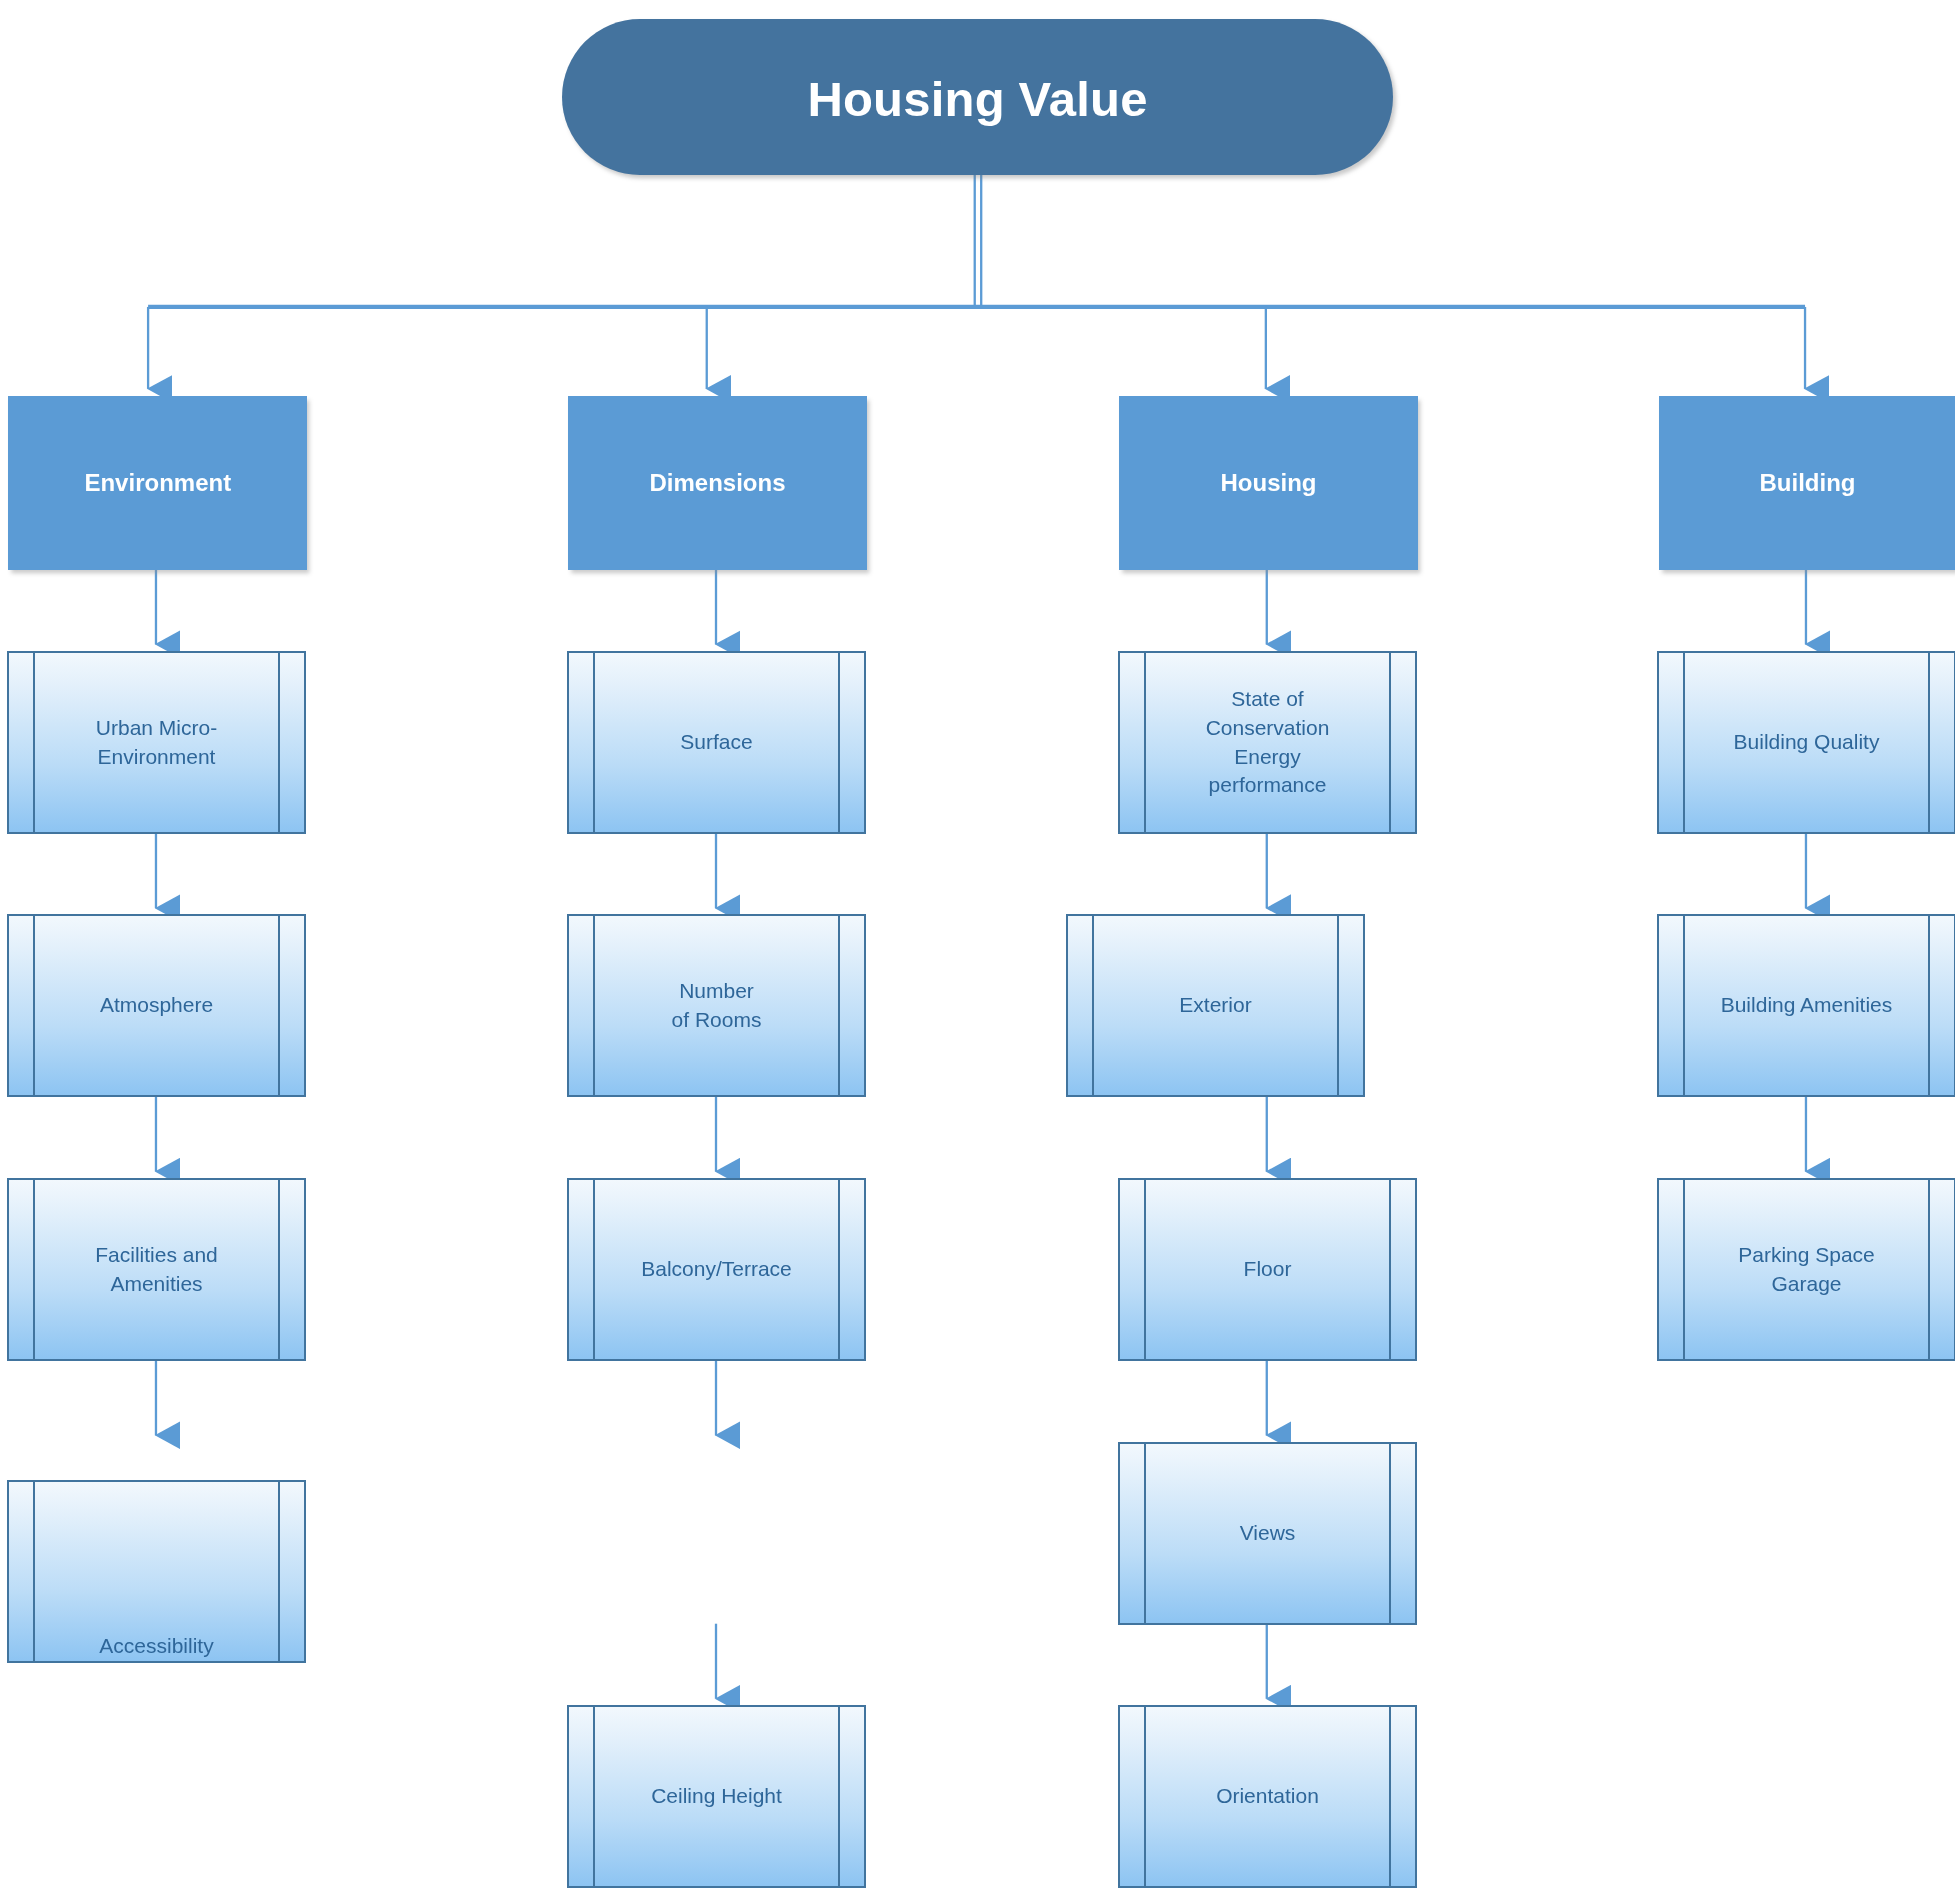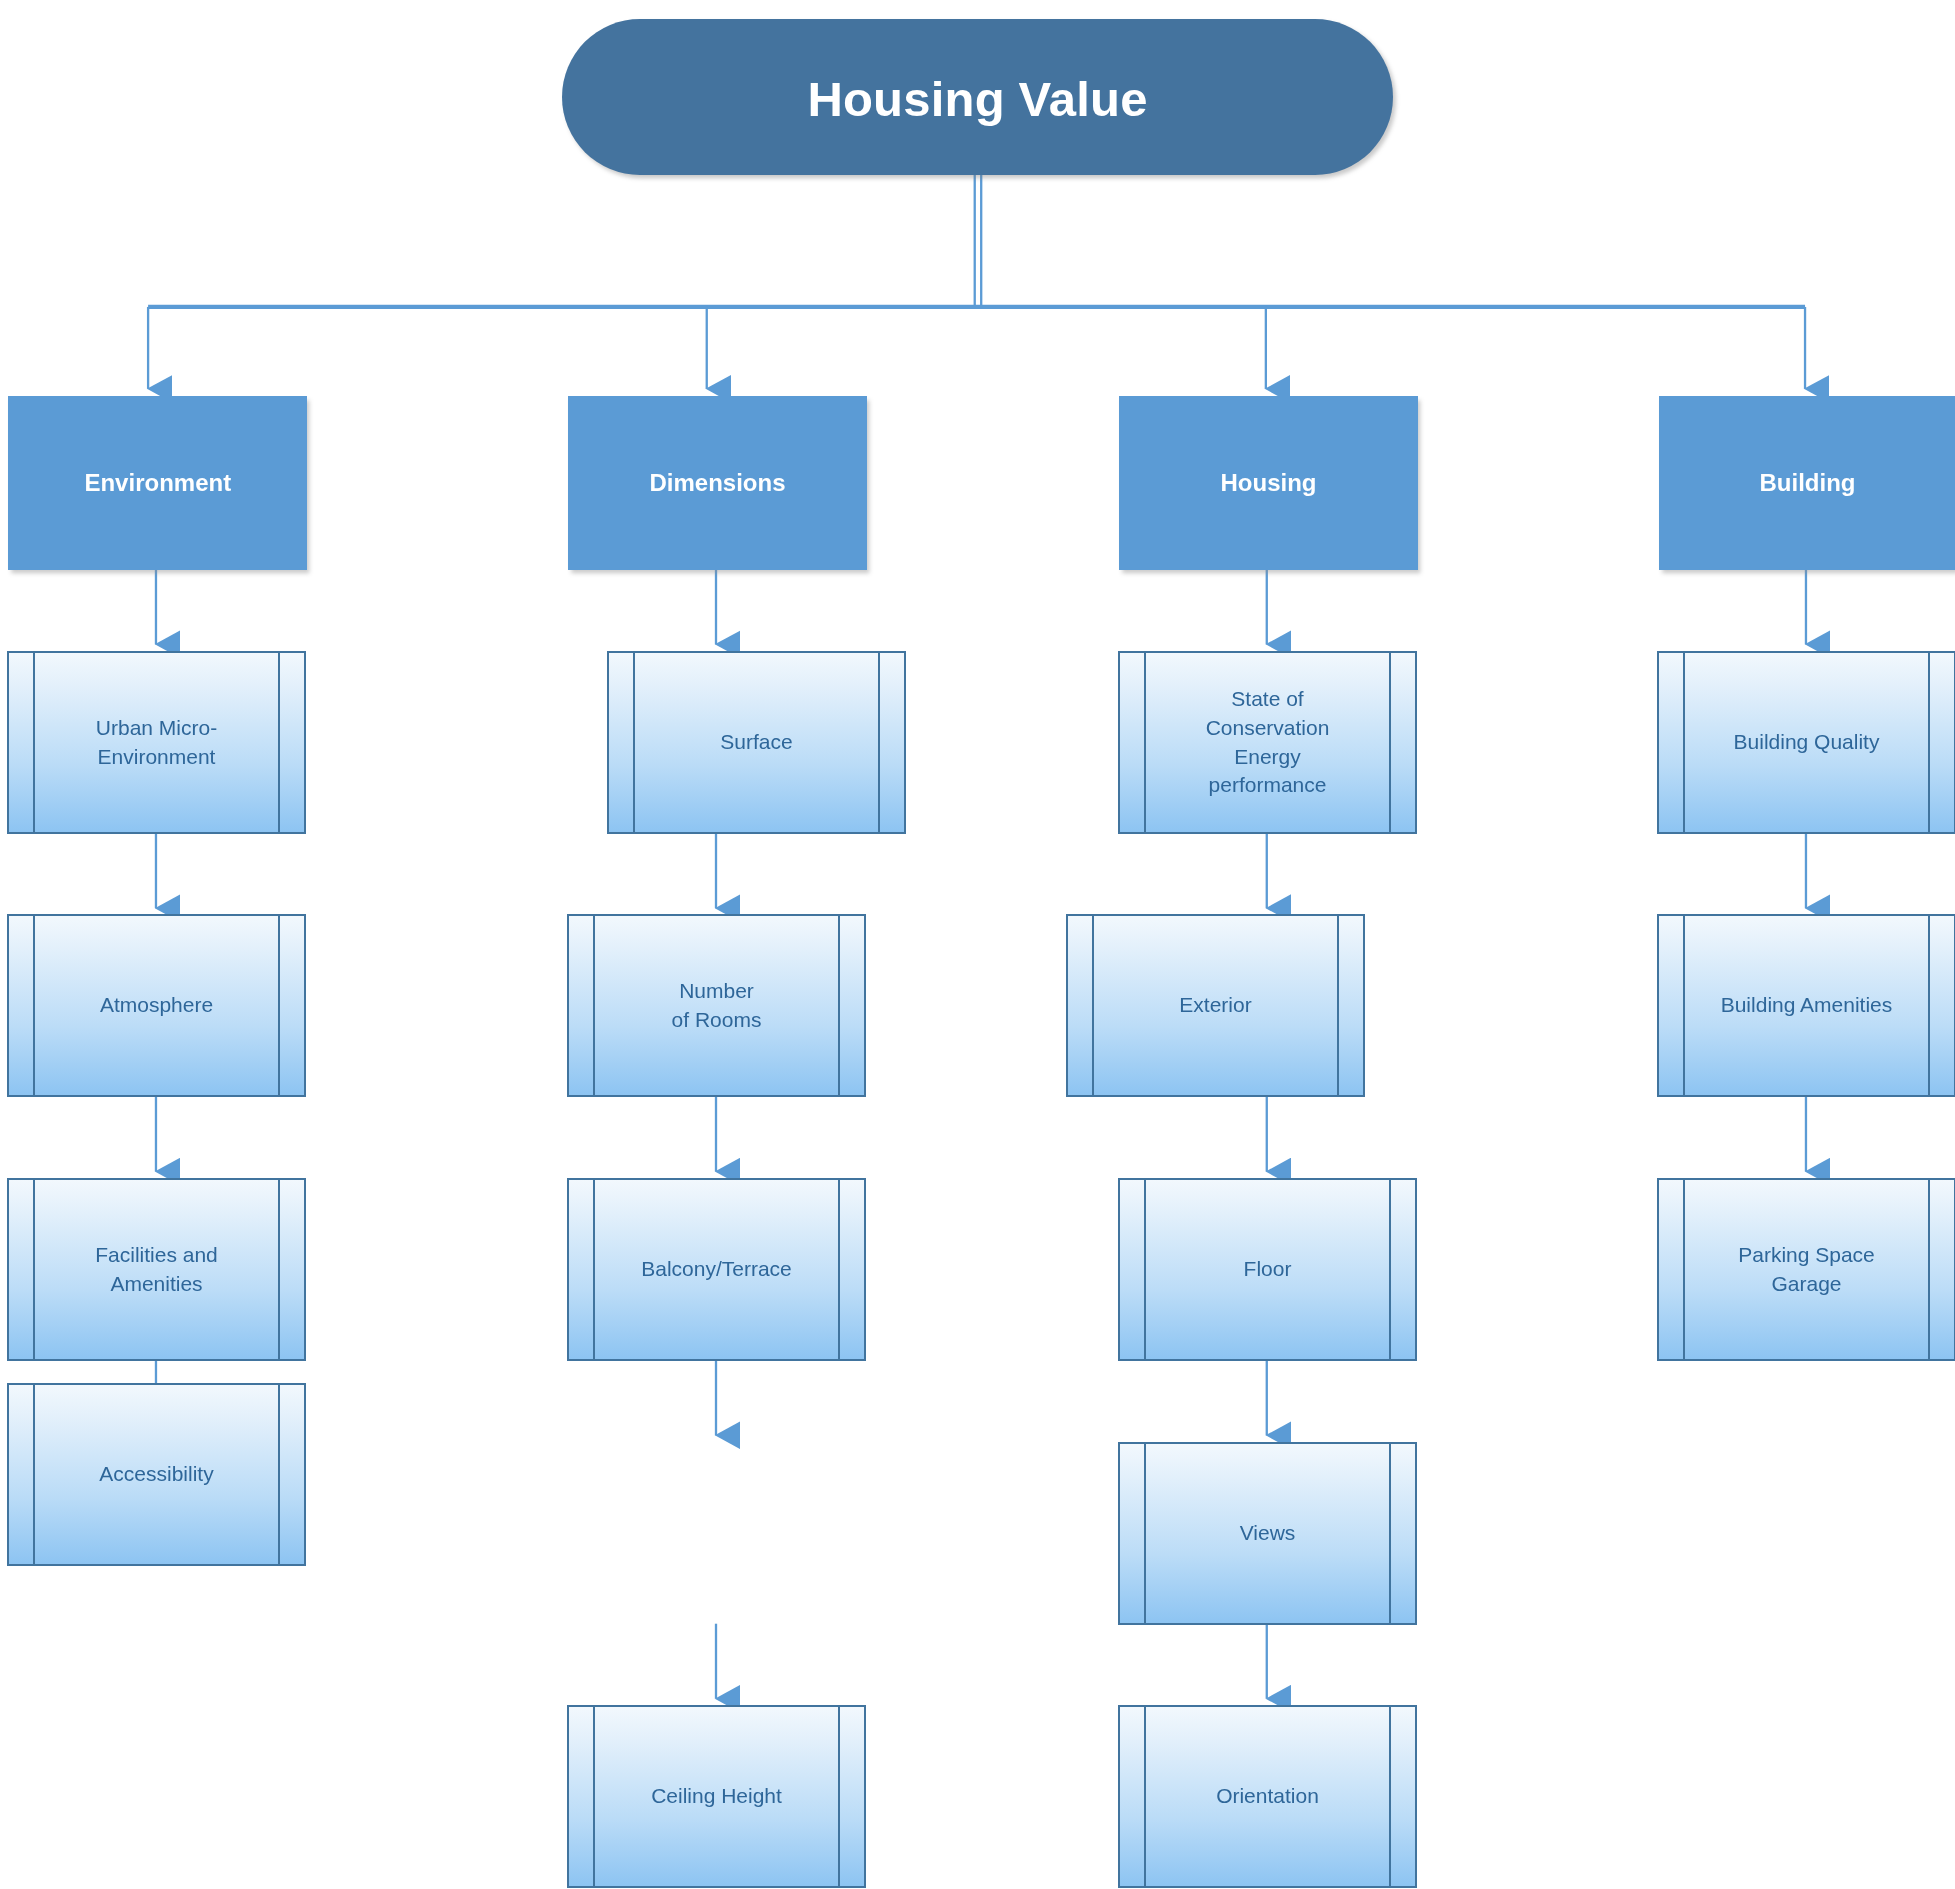--- a/index.html
+++ b/index.html
@@ -183,25 +183,25 @@
     <span class="leaf-label">Urban Micro-
 Environment</span>
   </div>
   <div class="leaf-box" style="left:7px; top:914px; width:299px; height:183px;">
     <span class="leaf-label">Atmosphere</span>
   </div>
   <div class="leaf-box" style="left:7px; top:1178px; width:299px; height:183px;">
     <span class="leaf-label">Facilities and
 Amenities</span>
   </div>
-  <div class="leaf-box" style="left:7px; top:1383px; width:299px; height:183px;">
+  <div class="leaf-box" style="left:7px; top:1480px; width:299px; height:183px;align-items:flex-end;">
     <span class="leaf-label">Accessibility</span>
   </div>
 
-  <div class="leaf-box" style="left:567px; top:651px; width:299px; height:183px;margin-left:40px;">
+  <div class="leaf-box" style="left:567px; top:651px; width:299px; height:183px;">
     <span class="leaf-label">Surface</span>
   </div>
   <div class="leaf-box" style="left:567px; top:914px; width:299px; height:183px;">
     <span class="leaf-label">Number
 of Rooms</span>
   </div>
   <div class="leaf-box" style="left:567px; top:1178px; width:299px; height:183px;">
     <span class="leaf-label">Balcony/Terrace</span>
   </div>
   <div class="leaf-box" style="left:567px; top:1705px; width:299px; height:183px;">

